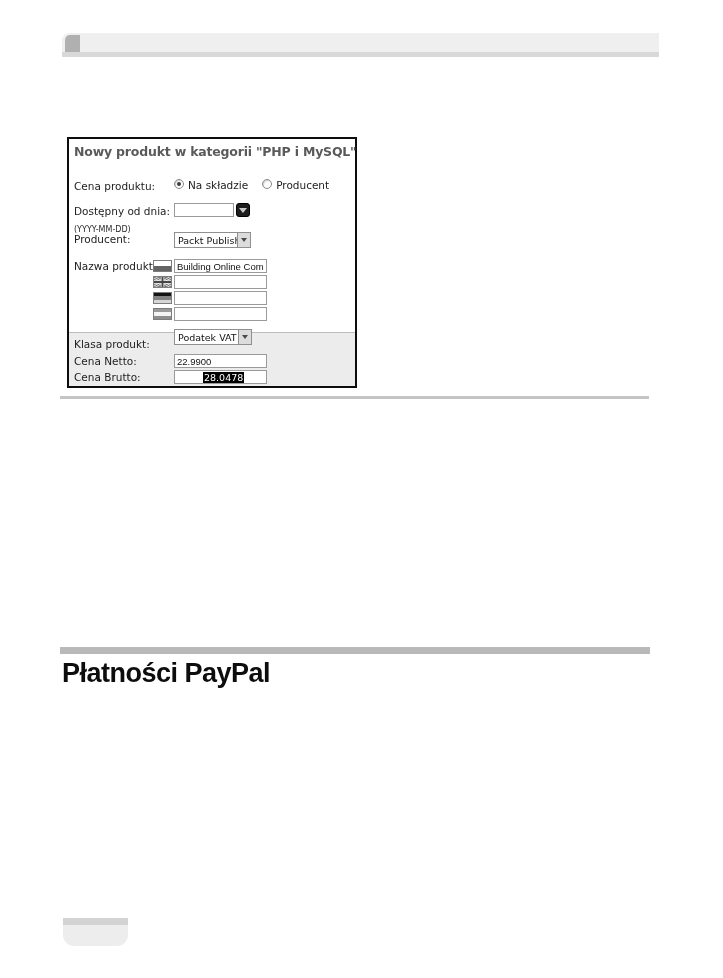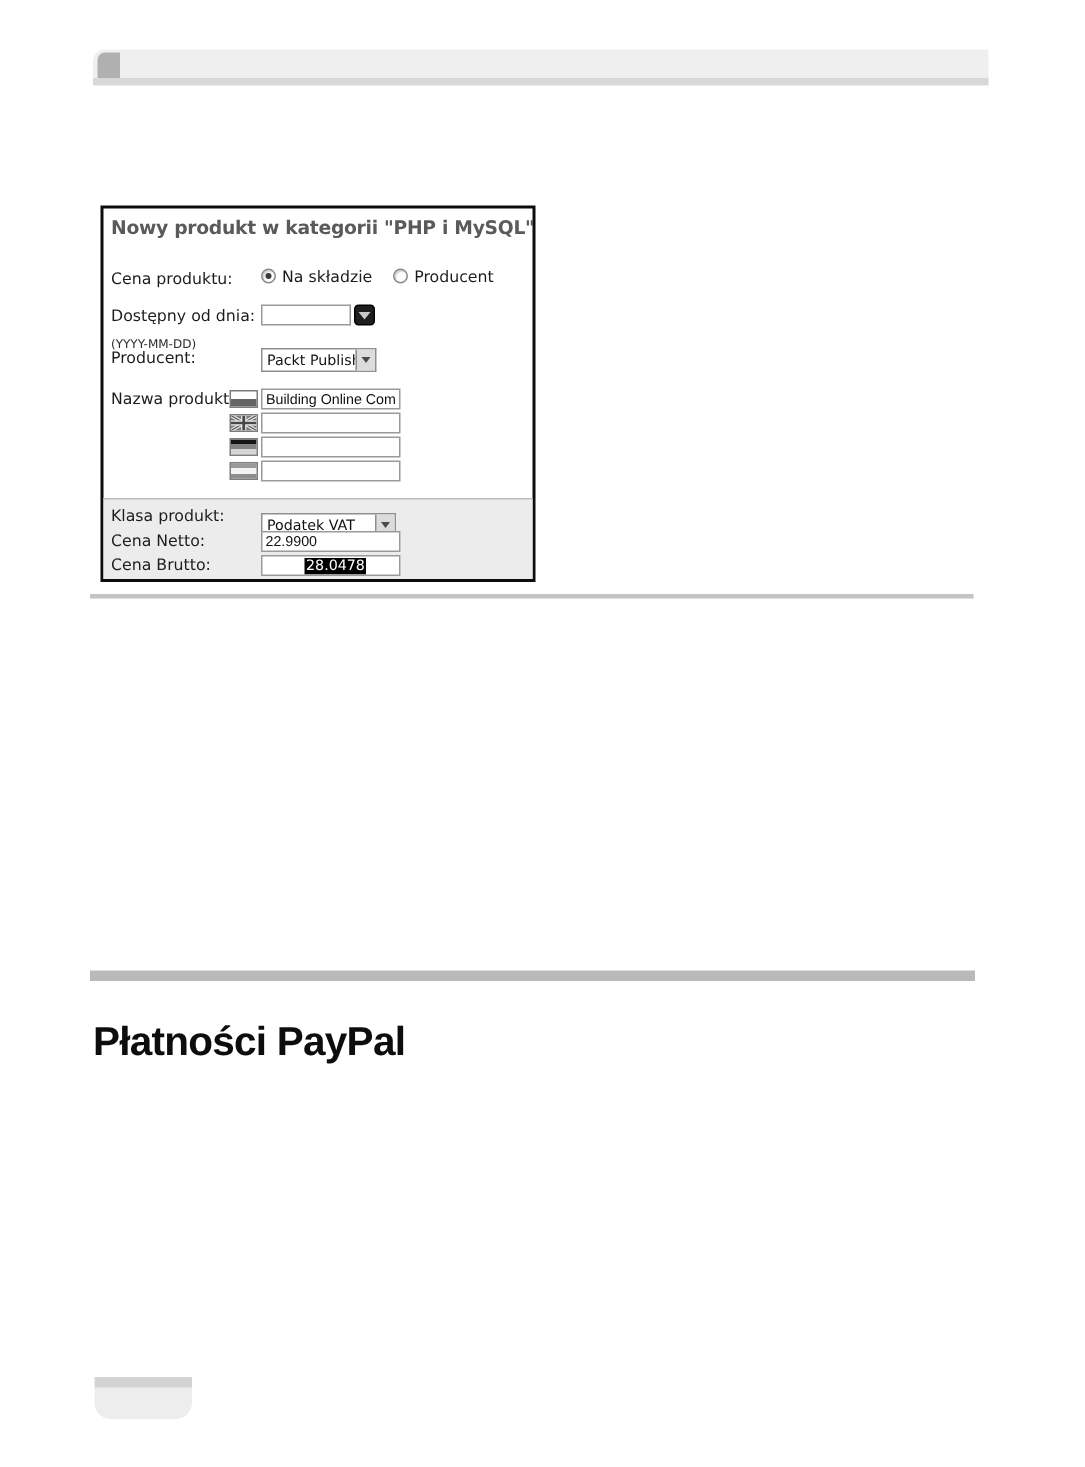--- a/index.html
+++ b/index.html
@@ -104,21 +104,21 @@
     background: #c4c4c4;
   }
   .sec-bar {
     position: absolute; left: 60px; top: 647px; width: 590px; height: 7px;
     background: #b9b9b9;
   }
   .sec-heading {
     position: absolute; left: 62px; top: 658px;
     font-family: "Liberation Sans", sans-serif;
     font-size: 27px; font-weight: bold; color: #0d0d0d;
-    letter-spacing: -0.5px; white-space: nowrap; margin-top: 21px;
+    letter-spacing: -0.5px; white-space: nowrap;
   }
 
   
   .page-tab {
     position: absolute; left: 63px; top: 918px; width: 65px; height: 28px;
     background: #ededed; border-radius: 0 0 11px 11px; overflow: hidden;
   }
   .page-tab .tab-strip { width: 100%; height: 7px; background: #d3d3d3; }
 </style>
 </head>
@@ -174,21 +174,21 @@
 
     <span class="flag flag-de" style="top:153px"></span>
     <input class="tbox" style="left: 105px; top: 152px; width: 93px;" value="">
 
     <span class="flag flag-tri" style="top:169px"></span>
     <input class="tbox" style="left: 105px; top: 168px; width: 93px;" value="">
 
     <div class="gray-zone"></div>
 
     <div class="f-label" style="top:199px">Klasa produkt:</div>
-    <div class="select" style="left:105px; top:203px; width:90px">
+    <div class="select" style="left:105px; top:190px; width:78px">
       <span class="sel-text">Podatek VAT</span>
       <span class="sel-arrow"></span>
     </div>
 
     <div class="f-label" style="top:216px">Cena Netto:</div>
     <input class="tbox" style="left: 105px; top: 215px; width: 93px;" value="22.9900">
 
     <div class="f-label" style="top:232px">Cena Brutto:</div>
     <div class="tbox" style="left:105px; top:231px; width:93px">
       <span class="sel-highlight">28.0478</span>

